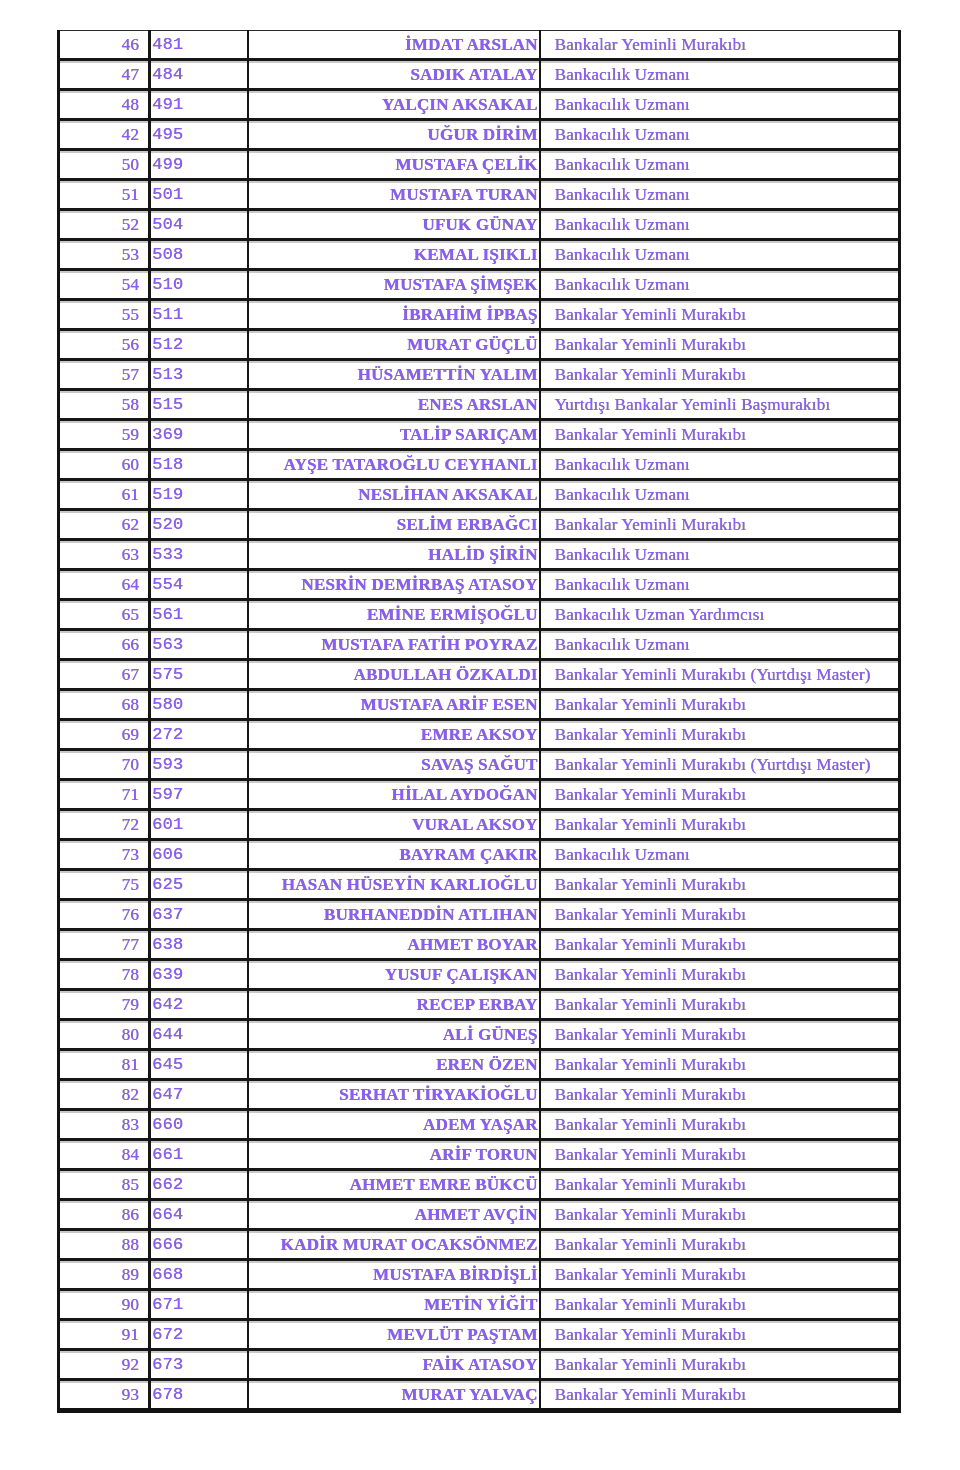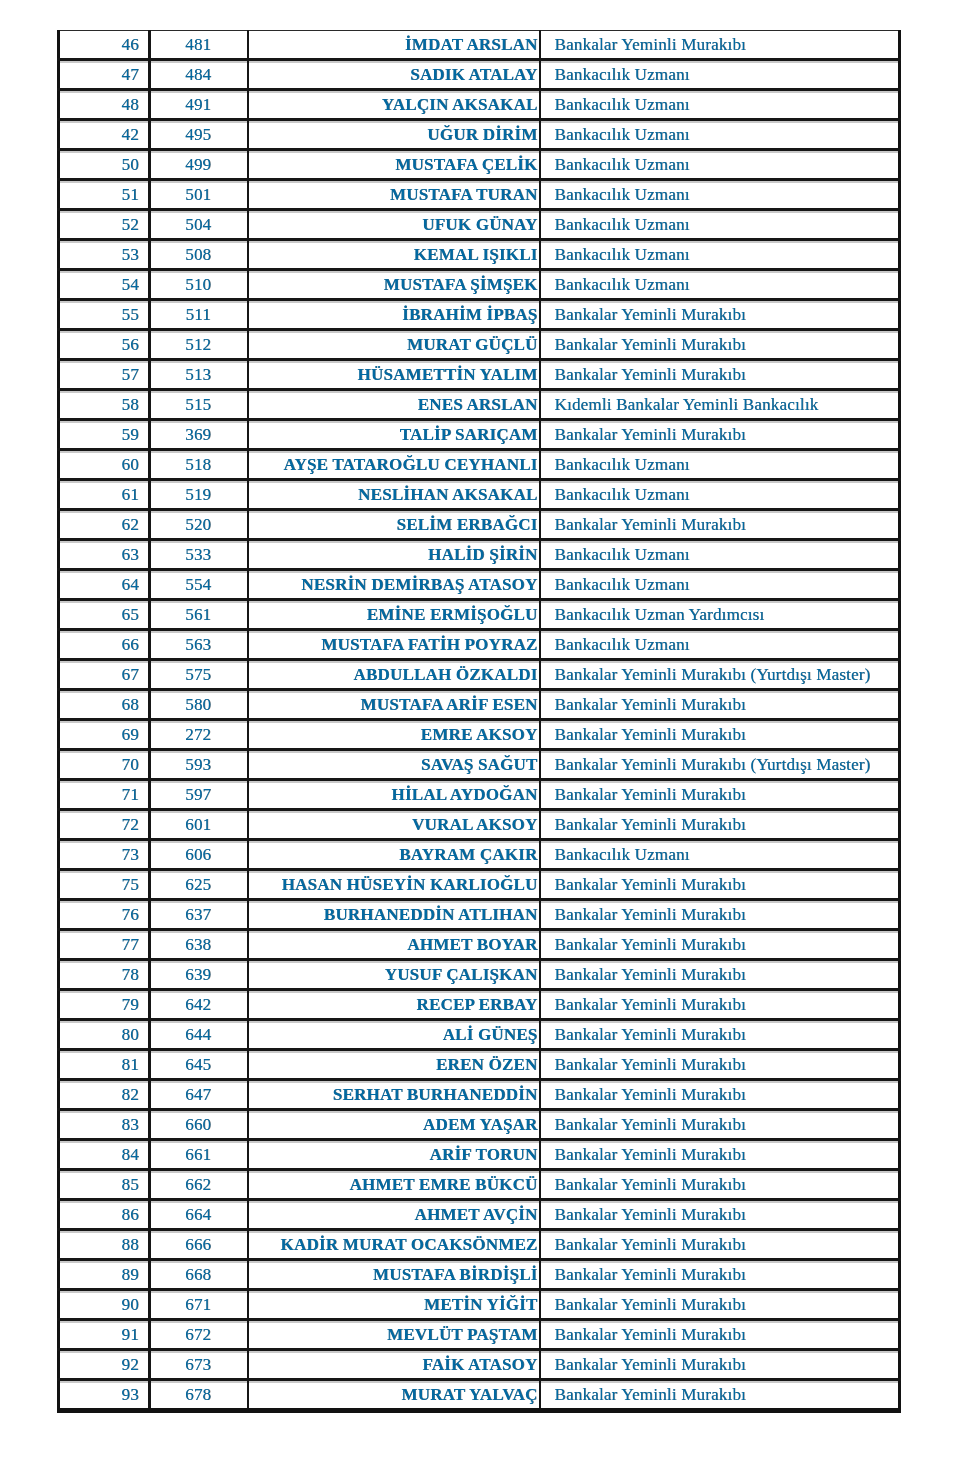--- a/index.html
+++ b/index.html
@@ -9,21 +9,21 @@
     height: 1470px;
     background: #ffffff;
     overflow: hidden;
   }
   .page {
     position: relative;
     width: 960px;
     height: 1470px;
     background: #ffffff;
     font-family: "Liberation Serif", "DejaVu Serif", serif;
-    color: #0369a1;
+    color: #8b5cf6;
   }
   .table-wrap {
     position: absolute;
     left: 57px;
     top: 30px;
     width: 841px;
   }
   table.roster {
     border-collapse: collapse;
     table-layout: fixed;
@@ -53,23 +53,24 @@
   tr:first-child td { border-top: none; }
   
   tr td { box-shadow: inset 0 2px 0 rgba(40,40,40,0.25); }
   tr:first-child td { box-shadow: none; }
   td.no {
     text-align: right;
     padding-right: 9px;
     border-right: 3px solid #161616;
   }
   td.reg {
-    text-align: center;
+    text-align: left;
     padding-right: 2px;
     border-right: 2px solid #161616;
+    font-family: Liberation Mono, monospace;
   }
   td.name {
     text-align: right;
     padding-left: 4px;
     border-right: 2px solid #161616;
     font-weight: bold;
   }
   td.title {
     text-align: left;
     padding-left: 14px;
@@ -169,21 +170,21 @@
     <td class="no">57</td>
     <td class="reg">513</td>
     <td class="name">HÜSAMETTİN YALIM</td>
     <td class="title">Bankalar Yeminli Murakıbı</td>
   </tr>
 
   <tr>
     <td class="no">58</td>
     <td class="reg">515</td>
     <td class="name">ENES ARSLAN</td>
-    <td class="title">Kıdemli Bankalar Yeminli Bankacılık</td>
+    <td class="title">Yurtdışı Bankalar Yeminli Başmurakıbı</td>
   </tr>
 
   <tr>
     <td class="no">59</td>
     <td class="reg">369</td>
     <td class="name">TALİP SARIÇAM</td>
     <td class="title">Bankalar Yeminli Murakıbı</td>
   </tr>
 
   <tr>
@@ -330,21 +331,21 @@
   <tr>
     <td class="no">81</td>
     <td class="reg">645</td>
     <td class="name">EREN ÖZEN</td>
     <td class="title">Bankalar Yeminli Murakıbı</td>
   </tr>
 
   <tr>
     <td class="no">82</td>
     <td class="reg">647</td>
-    <td class="name">SERHAT BURHANEDDİN</td>
+    <td class="name">SERHAT TİRYAKİOĞLU</td>
     <td class="title">Bankalar Yeminli Murakıbı</td>
   </tr>
 
   <tr>
     <td class="no">83</td>
     <td class="reg">660</td>
     <td class="name">ADEM YAŞAR</td>
     <td class="title">Bankalar Yeminli Murakıbı</td>
   </tr>
 

